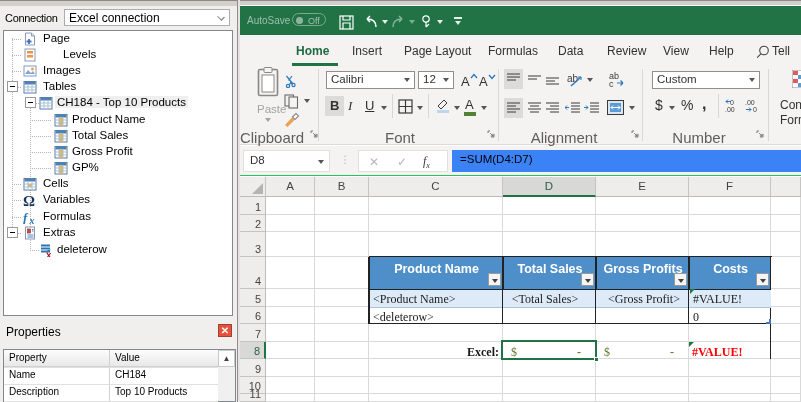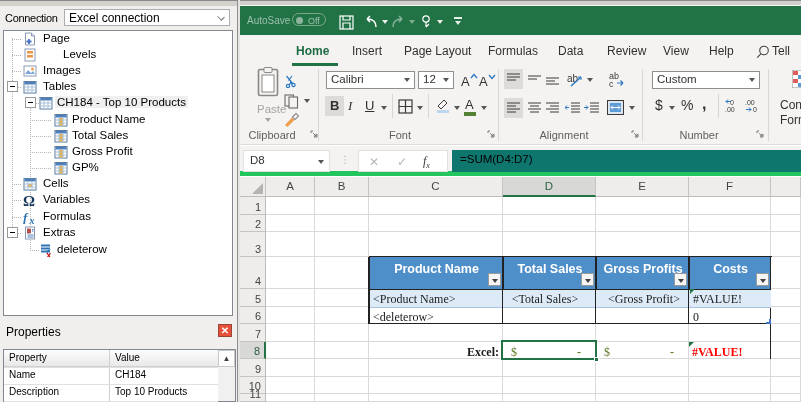--- a/index.html
+++ b/index.html
@@ -42,30 +42,30 @@
 #toggle .off { position:absolute; left:15px; top:1.5px; font-size:9px; color:#9dc0ab; }
 .qat { position:absolute; top:12px; color:#fff; }
 
 #tabrow { position:absolute; left:0; top:35px; width:561px; height:31px; background:#f4f3f1; }
 .tab { position:absolute; top:9px; font-size:12px; color:#323130; }
 #hometab { font-weight:bold; color:#1e6b43; }
 #homeline { position:absolute; left:52px; top:28px; width:46px; height:3px; background:#217346; }
 
 #ribbon { position:absolute; left:0; top:66px; width:561px; height:79px; background:#f4f3f1; border-bottom:1px solid #dcdbda; }
 .gsep { position:absolute; top:3px; width:1px; height:72px; background:#d8d7d5; }
-.glabel { position:absolute; top:63px; font-size:11px; color:#605e5c; width:80px; text-align:center; }
+.glabel { position:absolute; top:63px; font-size:15px; color:#605e5c; width:80px; text-align:center; }
 .launch { position:absolute; top:64px; font-size:9px; color:#605e5c; }
 .combo { position:absolute; background:#fff; border:1px solid #8f8e8d; font-size:11.5px; color:#323130; padding:1px 3px 0 4px; }
 .combo .chev { position:absolute; right:4px; top:6px; width:0; height:0; border-left:3px solid transparent; border-right:3px solid transparent; border-top:4px solid #555; }
 .rtxt { position:absolute; font-size:12px; color:#323130; }
 
-#fbar { position:absolute; left:0; top:146px; width:561px; height:30px; background:#f4f3f1; border-bottom:5px solid #22c55e; }
+#fbar { position:absolute; left:0; top:146px; width:561px; height:30px; background:#f4f3f1; border-bottom:1px solid #22c55e; }
 #namebox { position:absolute; left:3px; top:4px; width:87px; height:22px; background:#fff; border:1px solid #e1e0df; font-size:11.5px; color:#323130; padding:3px 0 0 6px; }
 #fxbox { position:absolute; left:118px; top:4px; width:90px; height:22px; background:#fff; border:1px solid #e1e0df; }
-#ftext { position:absolute; left:212px; top:4px; width:349px; height:22px; background:#0f766e; font-size:11.5px; color:#000; padding:3px 0 0 8px; }
+#ftext { position:absolute; left:212px; top:4px; width:349px; height:22px; background:#3b82f6; font-size:11.5px; color:#000; padding:3px 0 0 8px; }
 
 #sheet { position:absolute; left:0; top:177px; width:561px; height:225px; background:#fff; }
 #colhdr { position:absolute; left:0; top:0; width:561px; height:20px; background:#eeedec; border-bottom:1px solid #bdbcbb; }
 .chd { position:absolute; top:0; height:19px; font-size:11.5px; color:#444; text-align:center; padding-top:3px; border-right:1px solid #c5c4c3; }
 #rowhdr { position:absolute; left:0; top:20px; width:26px; height:205px; background:#eeedec; border-right:1px solid #bdbcbb; }
 .rhd { position:absolute; left:0; width:25px; font-size:11px; color:#444; text-align:right; padding-right:4px; border-bottom:1px solid #c5c4c3; }
 .gridv { position:absolute; top:20px; width:1px; height:205px; background:#d9d9d9; }
 .gridh { position:absolute; left:26px; width:535px; height:1px; background:#d9d9d9; }
 
 .th { position:absolute; background:#4f8fc9; color:#fff; font-weight:bold; font-size:12.5px; text-align:center; padding-top:5px; }

